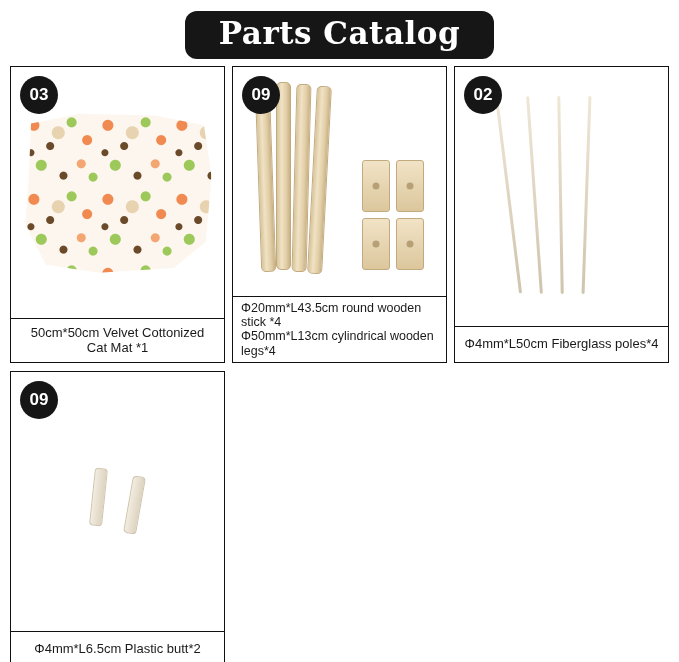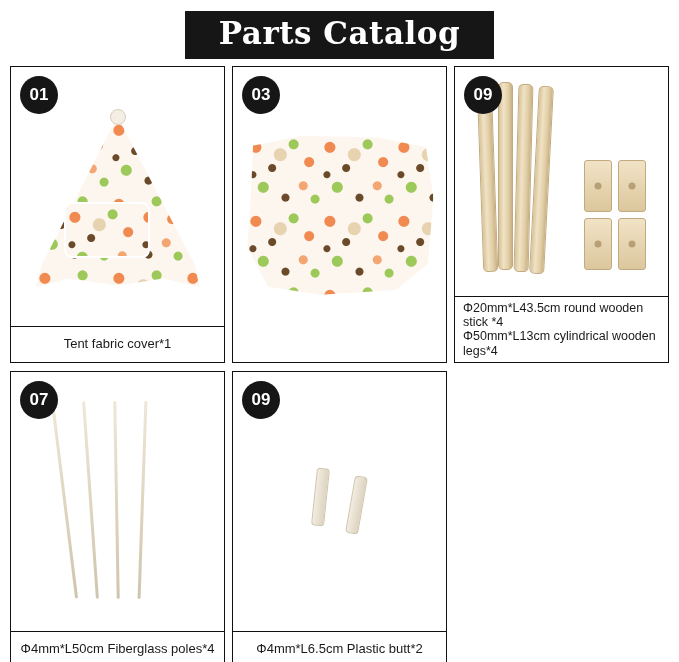--- a/index.html
+++ b/index.html
@@ -30,21 +30,21 @@
     height: 54px;
   }
   .title-banner {
     background: #161616;
     color: #ffffff;
     font-family: "DejaVu Serif", serif;
     font-weight: bold;
     font-size: 31px;
     letter-spacing: 0.5px;
     padding: 5px 34px 8px 34px;
-    border-radius: 0;
+    border-radius: 12px;
     line-height: 1.1;
   }
 
   
   .grid {
     display: grid;
     grid-template-columns: repeat(3, 1fr);
     grid-template-rows: repeat(2, 297px);
     gap: 8px 7px;
     margin-top: 4px;
@@ -232,38 +232,29 @@
 <body>
 
 <div class="page">
 
   <div class="title-wrap">
     <div class="title-banner">Parts Catalog</div>
   </div>
 
   <div class="grid">
 
-    <div class="card">
-      <div class="badge">01</div>
-      <div class="art">
-        <div class="tent-box">
-          <div class="tent-body floral"></div>
-          <div class="tent-knob"></div>
-          <div class="tent-pocket floral"></div>
-        </div>
-      </div>
-      <div class="caption">Tent fabric cover*1</div>
-    </div>
 
 
     <div class="card">
       <div class="badge">03</div>
       <div class="art">
         <div class="mat floral"></div>
       </div>
+      <div class="caption tall">50cm*50cm Velvet Cottonized
+Cat Mat *1</div>
     </div>
 
     <div class="card">
       <div class="badge">09</div>
       <div class="art">
         <div class="wood-scene">
           <div class="stick s1"></div>
           <div class="stick s2"></div>
           <div class="stick s3"></div>
           <div class="stick s4"></div>
@@ -279,21 +270,21 @@
           <div class="leg l4">
               <span class="hole"></span>
             </div>
         </div>
       </div>
       <div class="caption left">Φ20mm*L43.5cm round wooden stick *4
 Φ50mm*L13cm cylindrical wooden legs*4</div>
     </div>
 
     <div class="card">
-      <div class="badge">07</div>
+      <div class="badge">02</div>
       <div class="art">
         <div class="poles">
           <div class="pole p1"></div>
           <div class="pole p2"></div>
           <div class="pole p3"></div>
           <div class="pole p4"></div>
         </div>
       </div>
       <div class="caption">Φ4mm*L50cm Fiberglass poles*4</div>
     </div>

